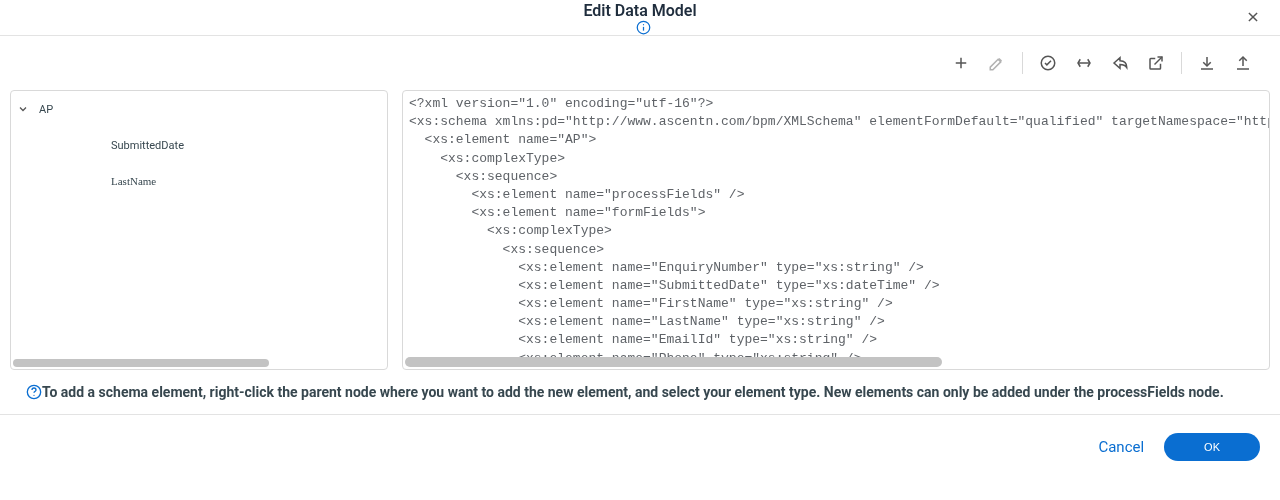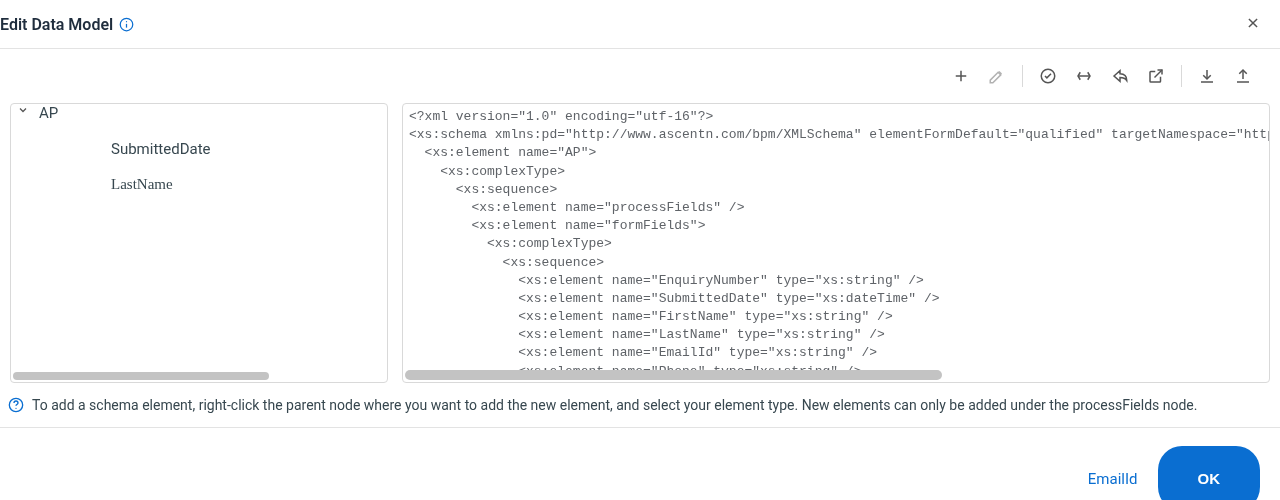--- a/index.html
+++ b/index.html
@@ -12,23 +12,25 @@
       font-size: 14px;
       color: #333;
       background: #fff;
       width: 1280px;
       height: 500px;
       overflow: hidden;
     }
     .dialog-header {
       display: flex;
       align-items: center;
-      height: 49px;
+      justify-content: center;
+      height: 36px;
       border-bottom: 1px solid #e3e3e3;
       position: relative;
+      flex-direction: column;
     }
     .dialog-title {
       font-size: 16px;
       font-weight: 600;
       color: #1f2d3d;
     }
     .info-icon {
       margin-left: 6px;
       color: #0a6ed1;
       display: inline-flex;
@@ -88,26 +90,26 @@
     .tree-scroll::-webkit-scrollbar {
       width: 10px;
       height: 10px;
     }
     .tree-scroll::-webkit-scrollbar-thumb {
       background: #c3c3c3;
       border-radius: 5px;
     }
     .tree-node {
       display: flex;
-      align-items: flex-start;
+      align-items: center;
       height: 36px;
       padding-left: 12px;
       cursor: pointer;
       color: #37474f;
-      font-size: 15px;
+      font-size: 11px;
     }
     .chevron {
       display: inline-flex;
       width: 20px;
       align-items: center;
       justify-content: center;
       color: #555;
       margin-right: 6px;
     }
     .code-panel {
@@ -131,25 +133,25 @@
       width: 12px;
       height: 12px;
     }
     .code-scroll::-webkit-scrollbar-thumb {
       background: #c3c3c3;
       border-radius: 6px;
     }
     .help-row {
       display: flex;
       align-items: center;
-      padding: 14px 8px;
+      padding: 14px 26px;
       border-bottom: 1px solid #e3e3e3;
       color: #37474f;
       font-size: 14px;
-      gap: 8px;
+      font-weight: bold;
     }
     .help-icon {
       color: #0a6ed1;
       display: inline-flex;
     }
     .footer {
       display: flex;
       justify-content: flex-end;
       align-items: center;
       padding: 18px 20px;
@@ -158,23 +160,23 @@
     .cancel-btn {
       color: #0a6ed1;
       cursor: pointer;
       font-size: 15px;
     }
     .ok-btn {
       background: #0a6ed1;
       color: #fff;
       border: none;
       border-radius: 24px;
-      padding: 24px 40px;
-      font-size: 15px;
-      font-weight: 700;
+      padding: 8px 40px;
+      font-size: 11px;
+      font-weight: 400;
       cursor: pointer;
     }
     .tree-scrollbar-bottom {
       position: absolute;
       bottom: 2px;
       left: 2px;
       height: 8px;
       width: 68%;
       background: #c3c3c3;
       border-radius: 4px;
@@ -312,15 +314,15 @@
     <svg width="16" height="16" viewBox="0 0 24 24" fill="none" stroke="currentColor" stroke-width="2">
       <circle cx="12" cy="12" r="10"></circle>
       <path d="M9 9a3 3 0 116 0c0 2-3 2.5-3 4"></path>
       <circle cx="12" cy="17" r="1" fill="currentColor" stroke="none"></circle>
     </svg>
   </span>
   <span>To add a schema element, right-click the parent node where you want to add the new element, and select your element type. New elements can only be added under the processFields node.</span>
 </div>
 
 <div class="footer">
-  <span class="cancel-btn">EmailId</span>
+  <span class="cancel-btn">Cancel</span>
   <button class="ok-btn">OK</button>
 </div>
 
 </body></html>

